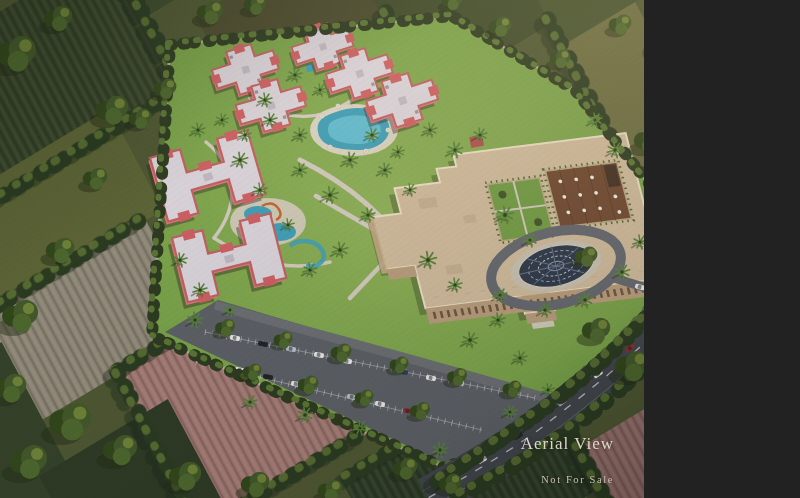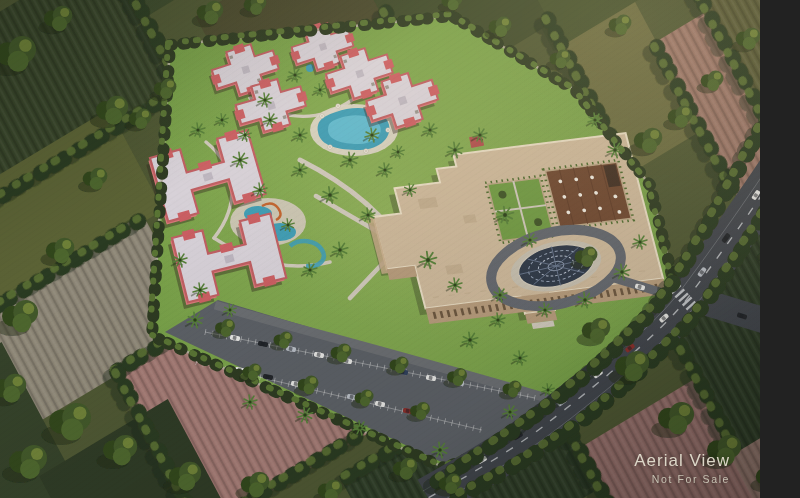--- a/index.html
+++ b/index.html
@@ -1,37 +1,37 @@
 <!DOCTYPE html>
 <html style="--pinkWall: #d9797a; --pinkTrim: #c05f63; --aptRoof: #d7d1d8; --hotelRoof: #cdb89b; --hotelWall: #b69b7c; --deck: #6e4730; --lawn: #7fa24c; --path: #cfc8bb; --water: #3f9db5; --asphalt: #5c6066; --road: #42464d; --mandala: #2c3748; --fieldGreen: #49572f; --fieldPink: #a37a74; --treeDark: #2e3c22; --text: #dcd6c7;"><head>
 <meta charset="utf-8">
 <style>
   html,body{margin:0;padding:0;background:#222;}
-  .stage{position:relative;width:760px;height:498px;overflow:hidden;background:#6d28d9;
-         font-family:Liberation Sans, sans-serif;}
+  .stage{position:relative;width:644px;height:498px;overflow:hidden;background:#6d28d9;
+         font-family:Liberation Serif, serif;}
   svg{display:block}
   
   .c-pinkwall{fill:var(--pinkWall,#d9797a)}
   .c-aptroof{fill:var(--aptRoof,#d7d1d8)}
   .c-hotelroof{fill:var(--hotelRoof,#cdb89b)}
   .c-deck{fill:var(--deck,#6e4730)}
   .c-water{fill:var(--water,#3f9db5)}
   .c-asphalt{fill:var(--asphalt,#5c6066)}
   .c-mandala{fill:var(--mandala,#2c3748)}
   .pathline{stroke:var(--path,#cfc8bb);fill:none;stroke-linecap:round}
   .roadline{stroke:var(--road,#42464d);fill:none}
   .tl{stroke:#2c3a20;stroke-width:16;fill:none;stroke-linecap:round;stroke-dasharray:2 13 3 9 1 16}
   .tl2{stroke:#5a7034;stroke-width:8;fill:none;stroke-linecap:round;stroke-dasharray:2 17 1 12;opacity:.9}
   .tlsh{stroke:#1c2415;stroke-width:15;fill:none;stroke-linecap:round;stroke-dasharray:2 13 3 9 1 16;opacity:.4}
   .hedge{stroke:#2d3b21;stroke-width:12;fill:none;stroke-linecap:round;stroke-dasharray:2 11 3 8 1 14}
   .hedge2{stroke:#5a7434;stroke-width:6;fill:none;stroke-linecap:round;stroke-dasharray:2 15 1 10}
   .stall{stroke:#e8e8e8;stroke-width:6;stroke-dasharray:.8 6.5;opacity:.5;fill:none}
   .watermark{position:absolute;right:30px;bottom:13px;text-align:right;color:var(--text,#dcd6c7)}
   .wm-title{font-size:17px;letter-spacing:1px;line-height:1.1;text-shadow:0 0 4px rgba(0,0,0,.35)}
-  .wm-subtitle{font-size:10.5px;letter-spacing:1.6px;color:#c7c1b2;margin-top:2px;text-shadow:0 0 3px rgba(0,0,0,.35)}
+  .wm-subtitle{font-size:10.5px;letter-spacing:1.6px;color:#c7c1b2;margin-top:20px;text-shadow:0 0 3px rgba(0,0,0,.35)}
 </style>
 </head>
 <body>
 
 <div class="stage">
 <svg width="800" height="498" viewBox="0 0 800 498">
   <defs>
     <radialGradient id="lawnG" cx="45%" cy="45%" r="70%">
       <stop offset="0%" stop-color="#8cae57"></stop>
           <stop offset="100%" stop-color="#6f9a43"></stop>

